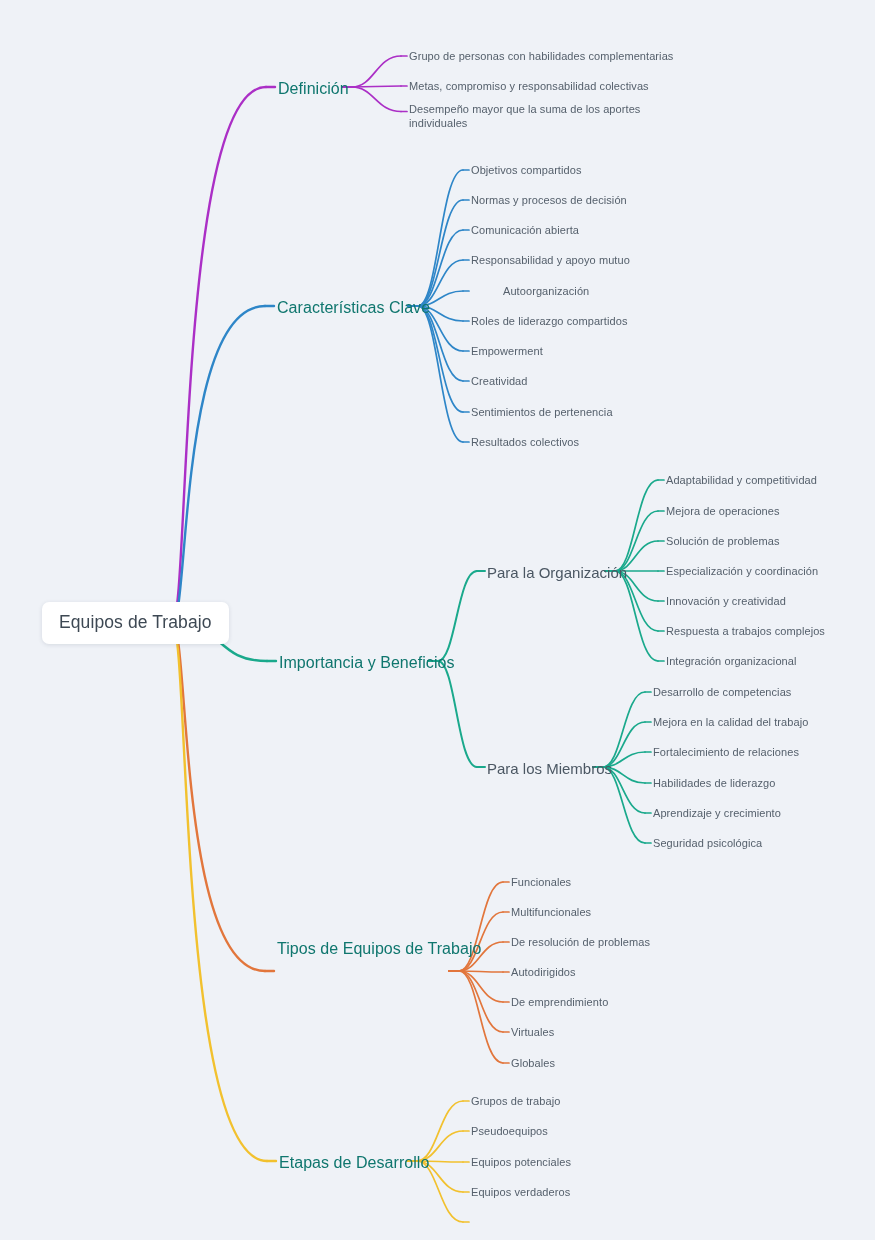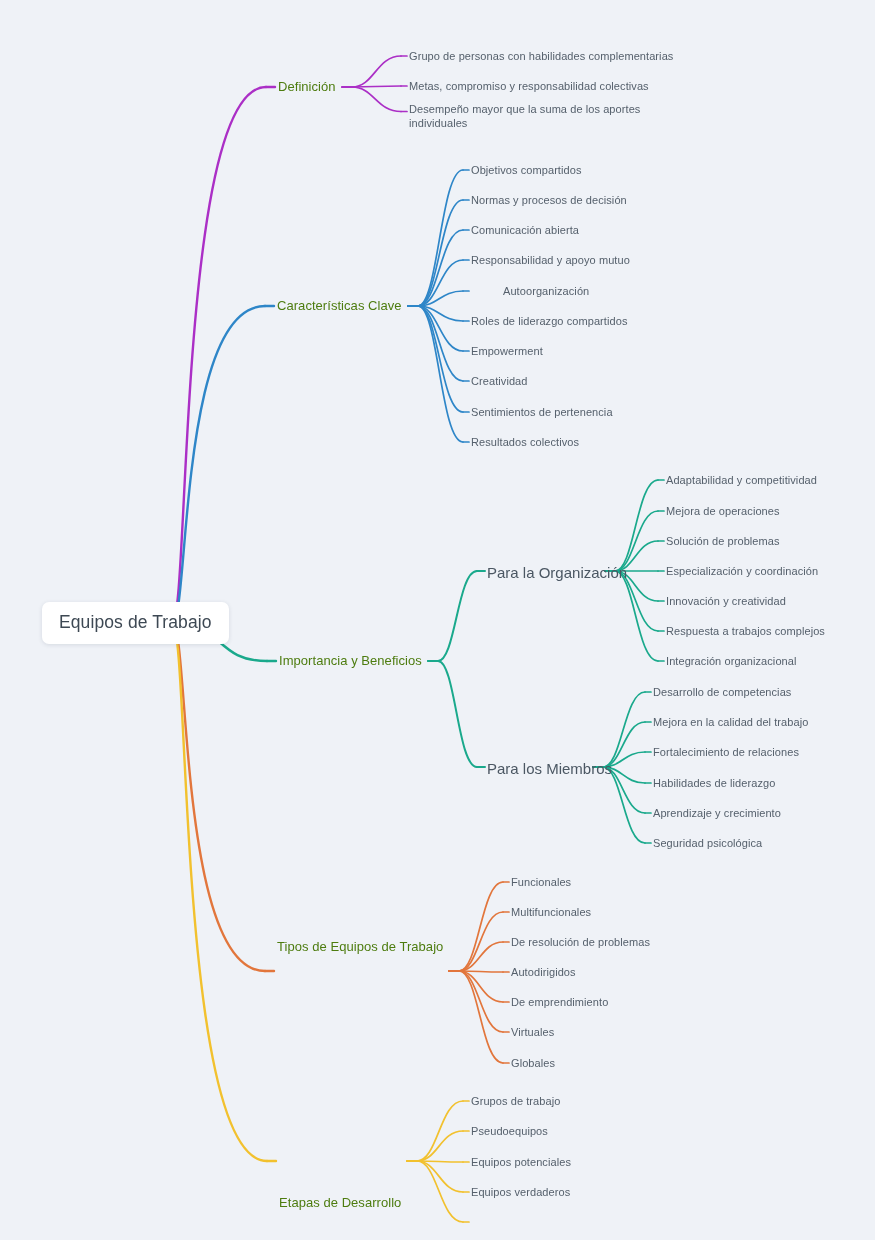--- a/index.html
+++ b/index.html
@@ -42,22 +42,22 @@
   .node.root {
     background: #ffffff;
     border-radius: 7px;
     box-shadow: 0 1px 4px rgba(40,55,75,0.13);
     padding: 10px 17px;
     font-size: 17.5px;
     color: #3d4853;
     letter-spacing: .1px;
   }
   .node.branch {
-    font-size: 13px;
-    color: #4d7c0f;
+    font-size: 16px;
+    color: #0f766e;
     letter-spacing: .05px;
   }
   .node.sub {
     font-size: 15px;
     color: #4b5763;
   }
   .node.leaf {
     font-size: 11px;
     color: #55606c;
     letter-spacing: .08px;
@@ -198,20 +198,20 @@
       <div class="node leaf" style="left: 653px; top: 806.5px;">Aprendizaje y crecimiento</div>
       <div class="node leaf" style="left: 653px; top: 836.5px;">Seguridad psicológica</div>
       <div class="node branch" style="left: 277px; top: 939px;">Tipos de Equipos de Trabajo</div>
       <div class="node leaf" style="left: 511px; top: 875.5px;">Funcionales</div>
       <div class="node leaf" style="left: 511px; top: 905.5px;">Multifuncionales</div>
       <div class="node leaf" style="left: 511px; top: 935.5px;">De resolución de problemas</div>
       <div class="node leaf" style="left: 511px; top: 965.5px;">Autodirigidos</div>
       <div class="node leaf" style="left: 511px; top: 995.5px;">De emprendimiento</div>
       <div class="node leaf" style="left: 511px; top: 1025.5px;">Virtuales</div>
       <div class="node leaf" style="left: 511px; top: 1056.5px;">Globales</div>
-      <div class="node branch" style="left: 279px; top: 1153px; margin-top: 42px;">Etapas de Desarrollo</div>
+      <div class="node branch" style="left: 279px; top: 1153px;">Etapas de Desarrollo</div>
       <div class="node leaf" style="left: 471px; top: 1094.5px;">Grupos de trabajo</div>
       <div class="node leaf" style="left: 471px; top: 1124.5px;">Pseudoequipos</div>
       <div class="node leaf" style="left: 471px; top: 1155.5px;">Equipos potenciales</div>
       <div class="node leaf" style="left: 471px; top: 1185.5px;">Equipos verdaderos</div>
       <div class="node leaf" style="left: 471px; top: 1286px; padding-left: 8px;">Equipos de alto rendimiento</div>
     </div>
 </div>
 
 </body></html>

